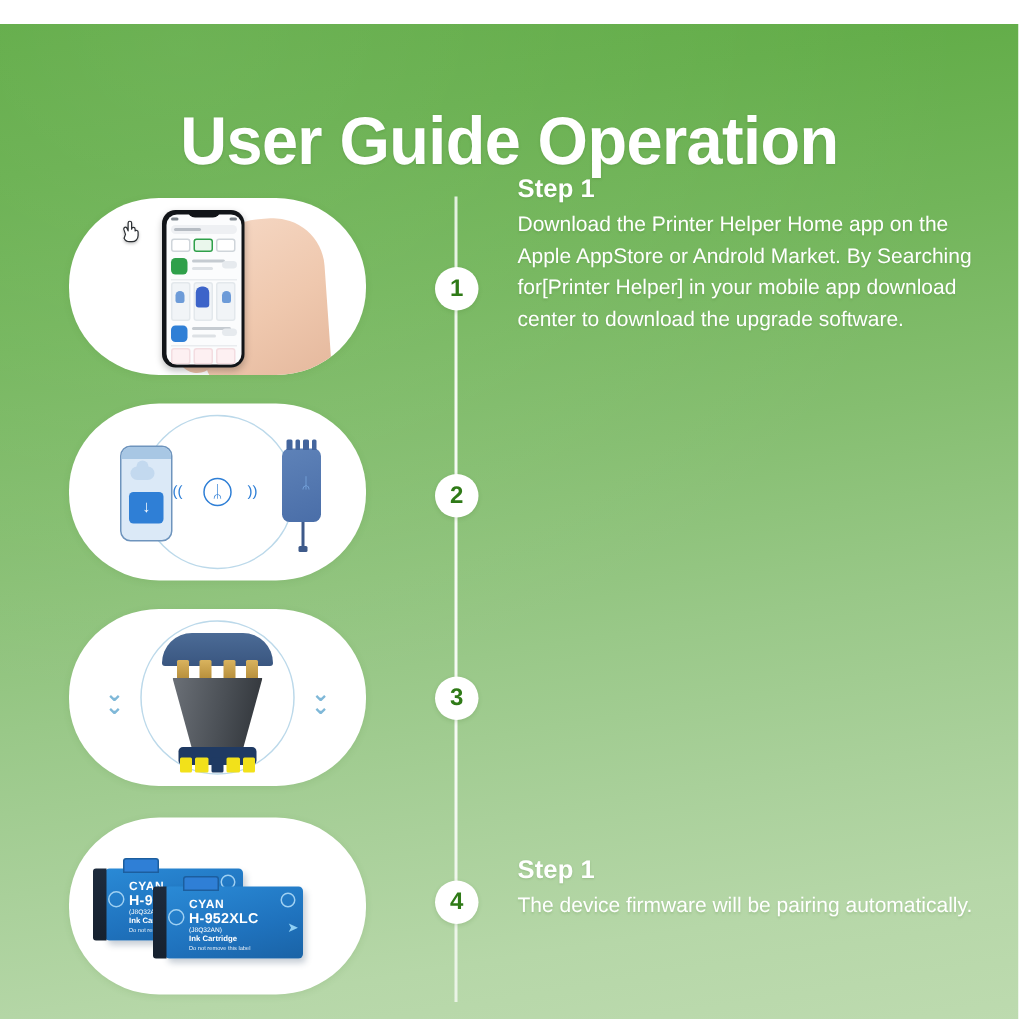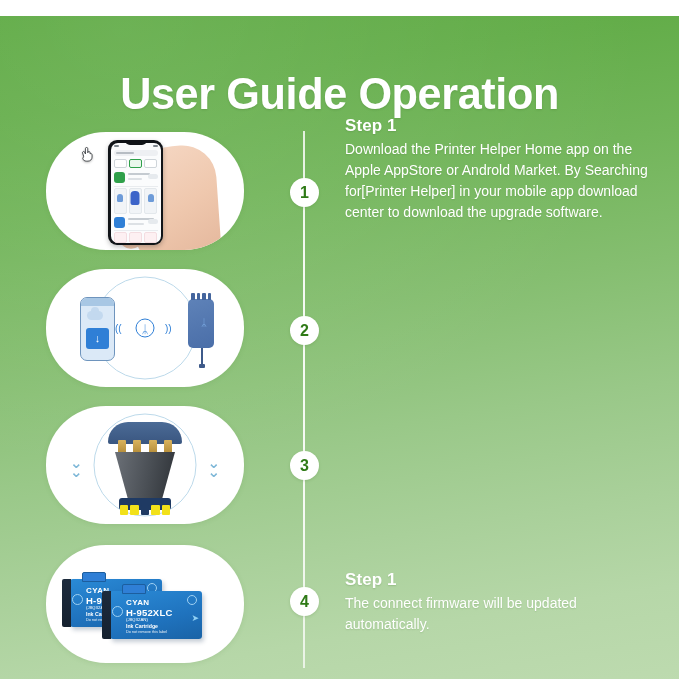--- a/index.html
+++ b/index.html
@@ -467,16 +467,16 @@
     <div class="step-heading">Step 1</div>
     <div class="step-body">Download the Printer Helper Home app on the Apple AppStore or Androld Market. By Searching for[Printer Helper] in your mobile app download center to download the upgrade software.</div>
   </div>
 
   <div class="step-block" id="step-block-2">
   </div>
 
 
   <div class="step-block" id="step-block-4">
     <div class="step-heading">Step 1</div>
-    <div class="step-body">The connect firmware will be updated automatically.</div>
+    <div class="step-body">The device firmware will be pairing automatically.</div>
   </div>
 
 </div>
 
 </body></html>

